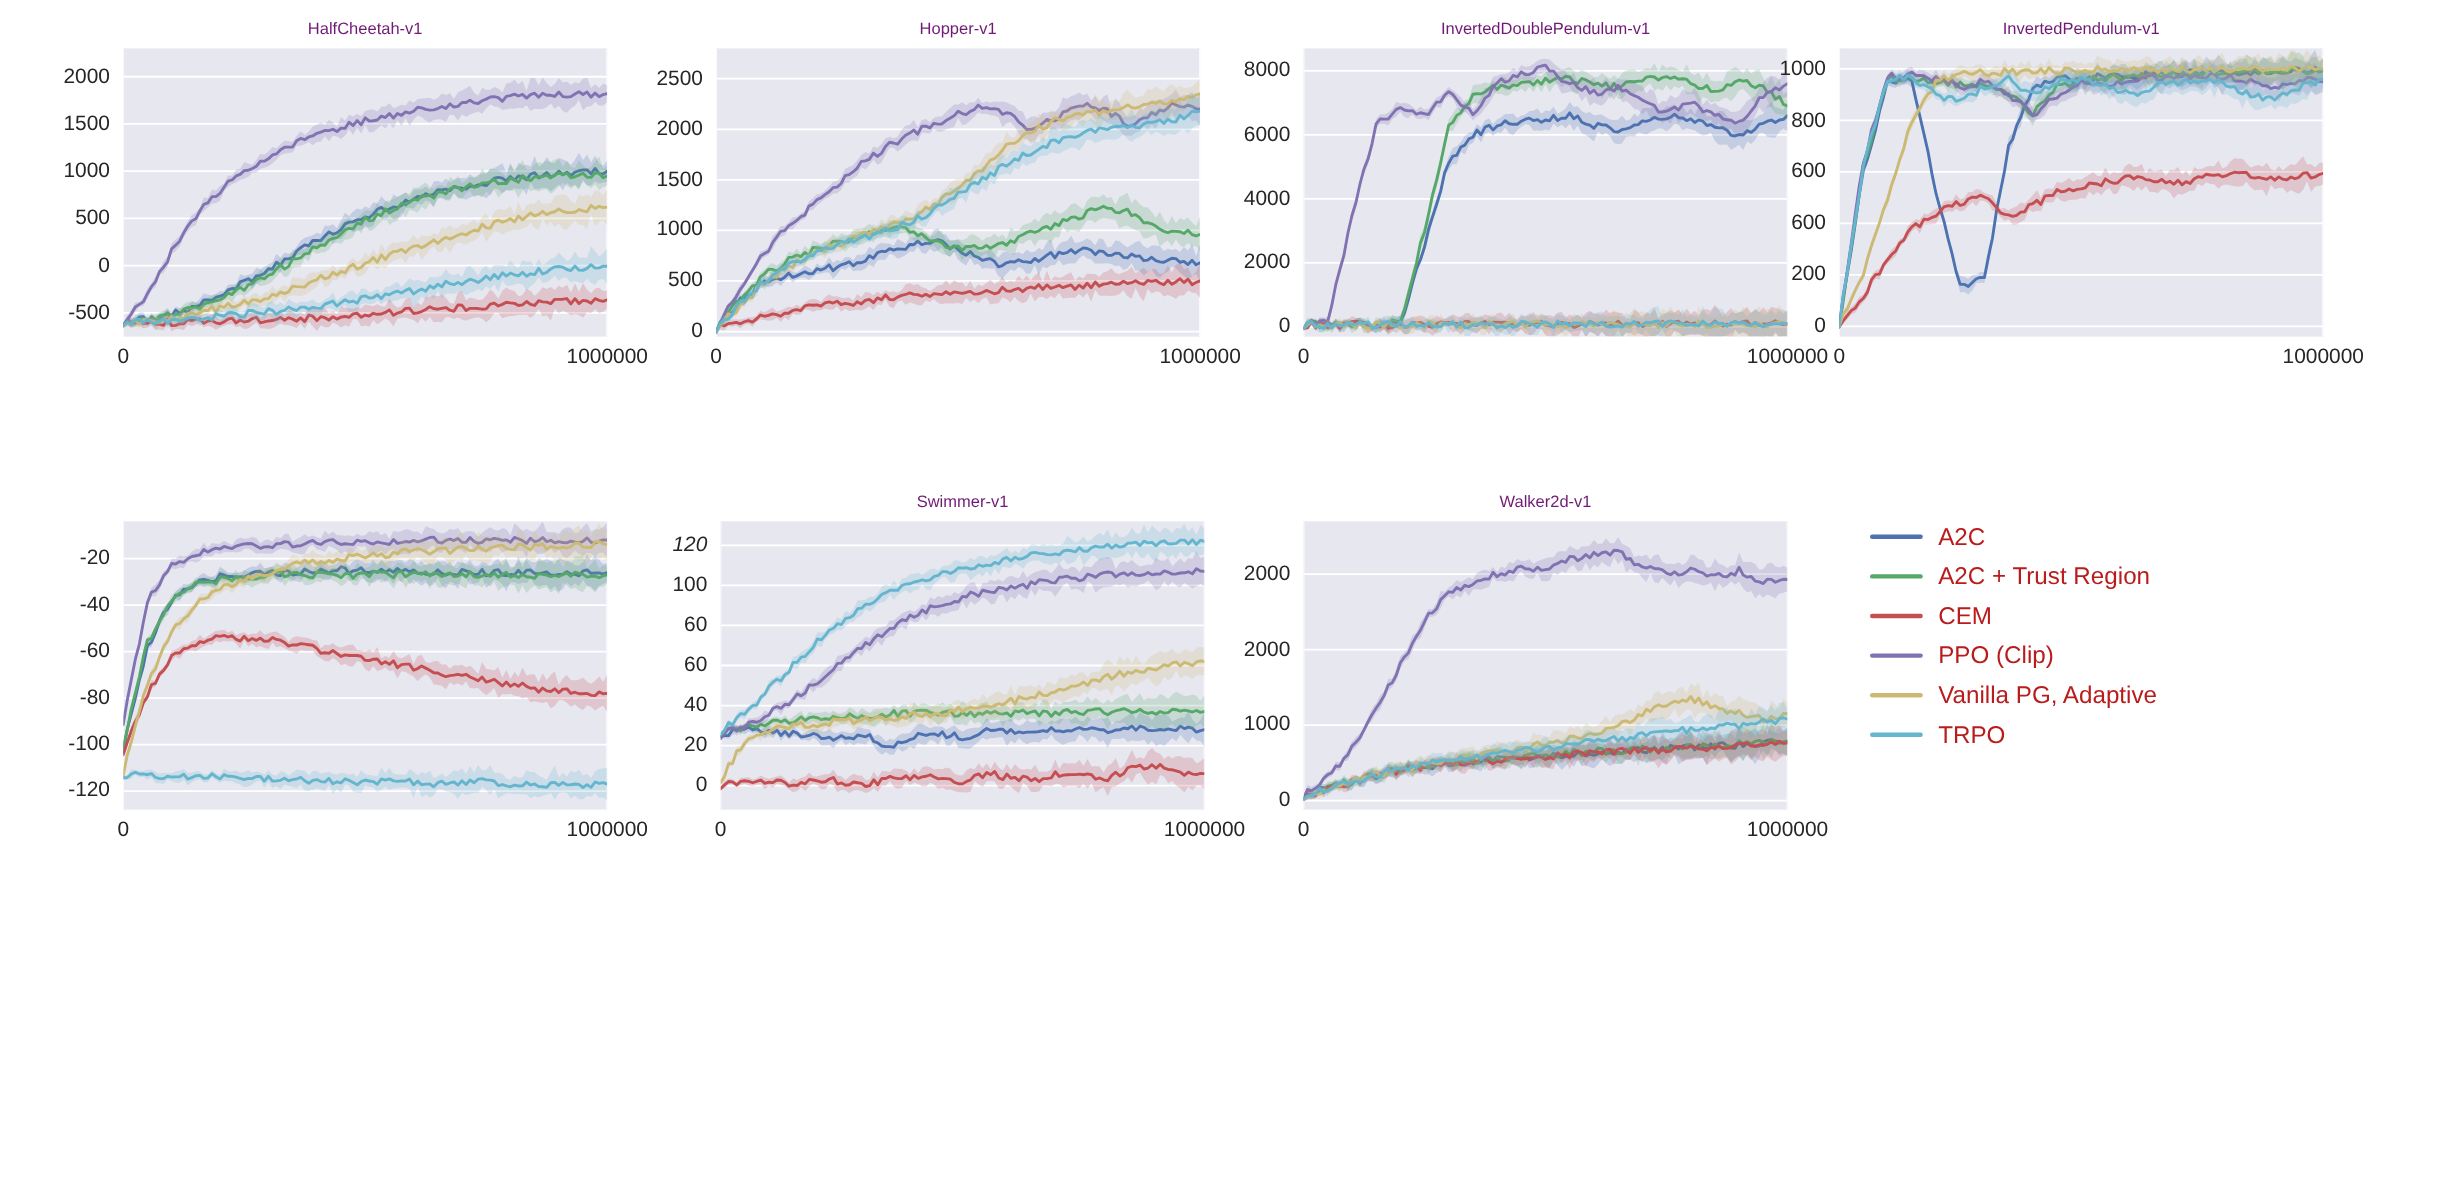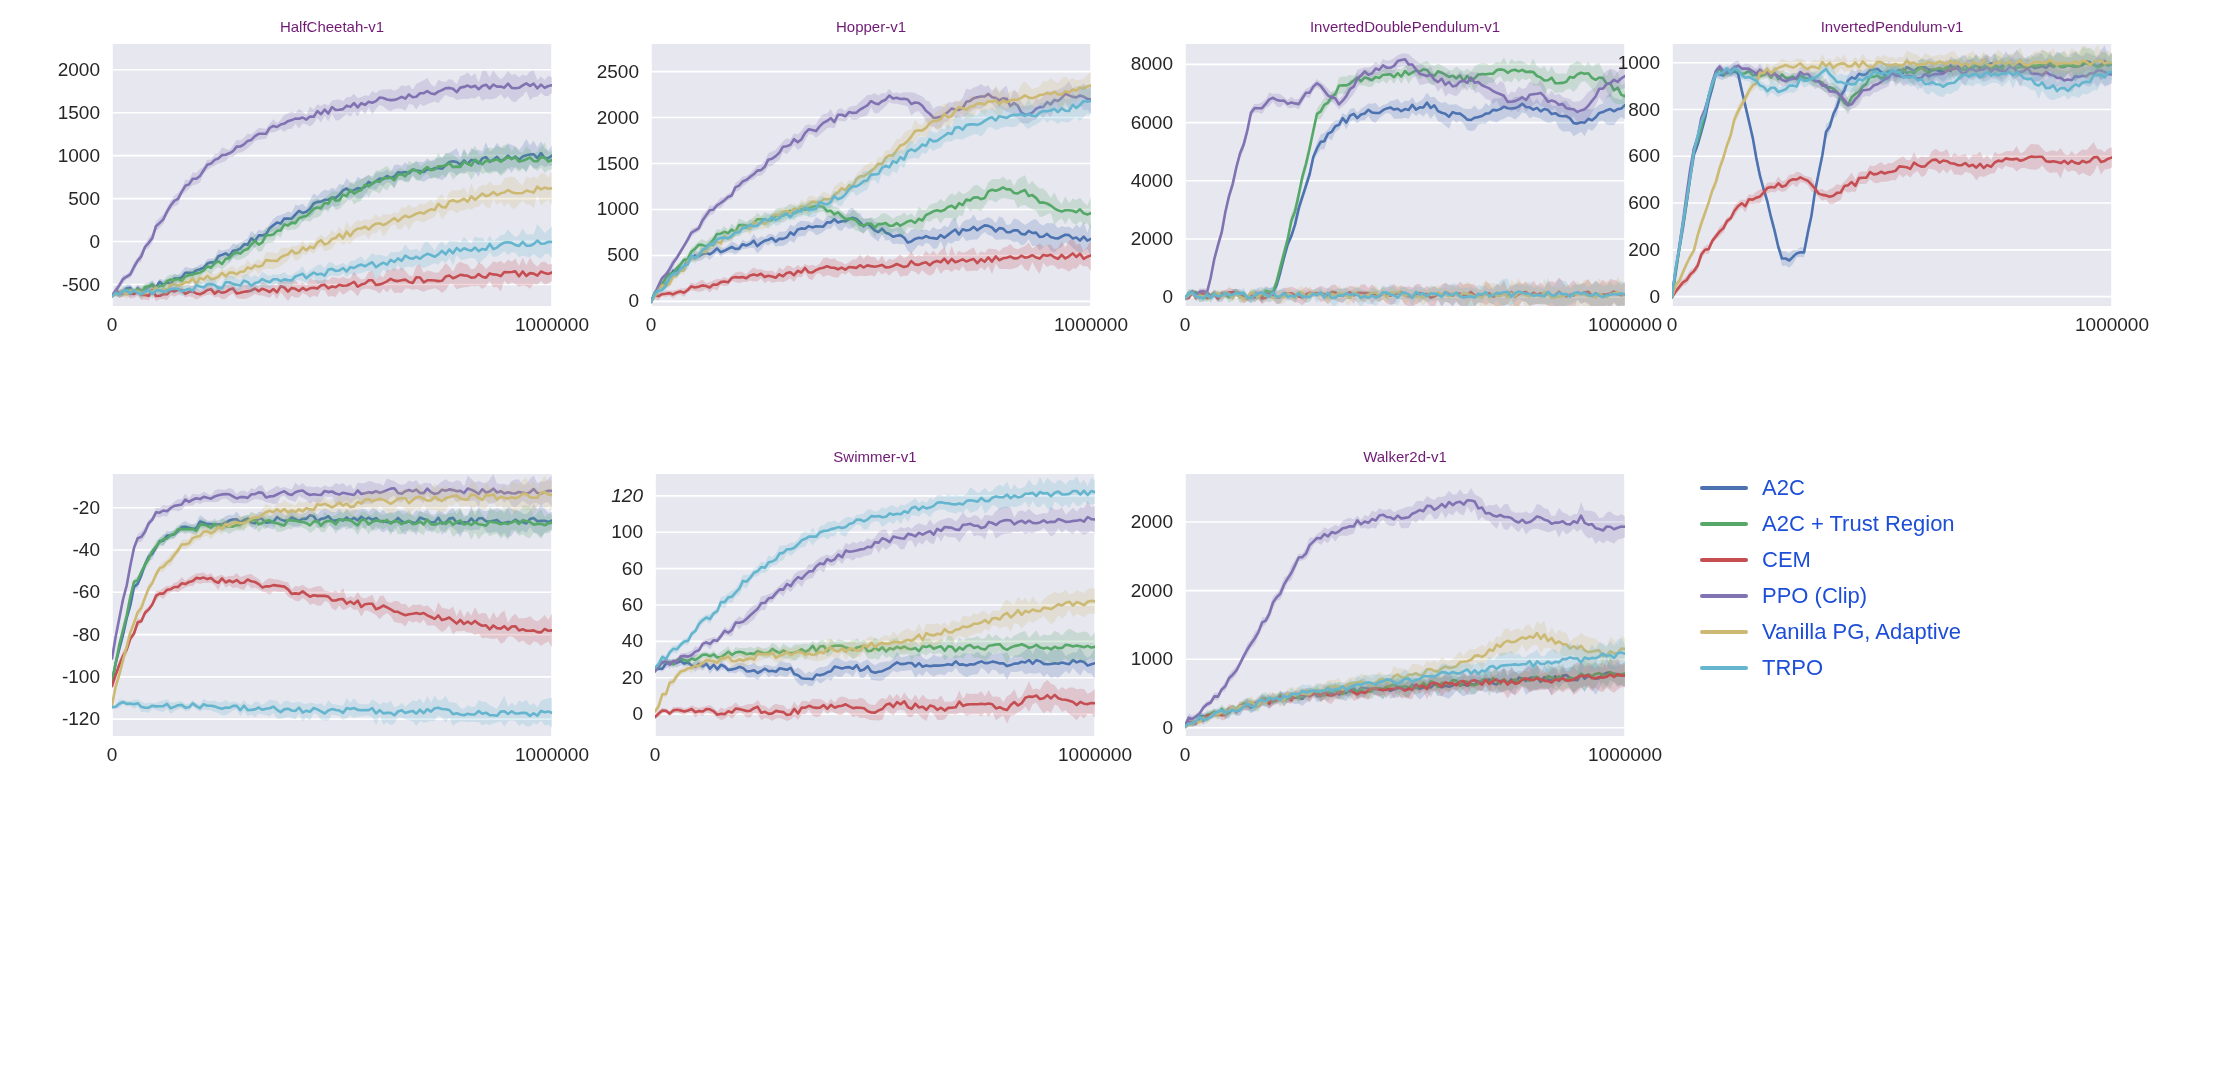--- a/index.html
+++ b/index.html
@@ -66,21 +66,21 @@
   }
   .legend-swatch {
     width: 48px;
     height: 4px;
     border-radius: 2px;
     margin-right: 14px;
     flex: 0 0 auto;
   }
   .legend-label {
     font-size: 22px;
-    color: #1d4ed8;
+    color: #b91c1c;
     font-family: "Liberation Sans", sans-serif;
     white-space: nowrap;
   }
   .caption {
     position: absolute;
     left: 40px;
     top: 928px;
     width: 2150px;
     font-family: "Liberation Serif", serif;
     font-size: 33px;

